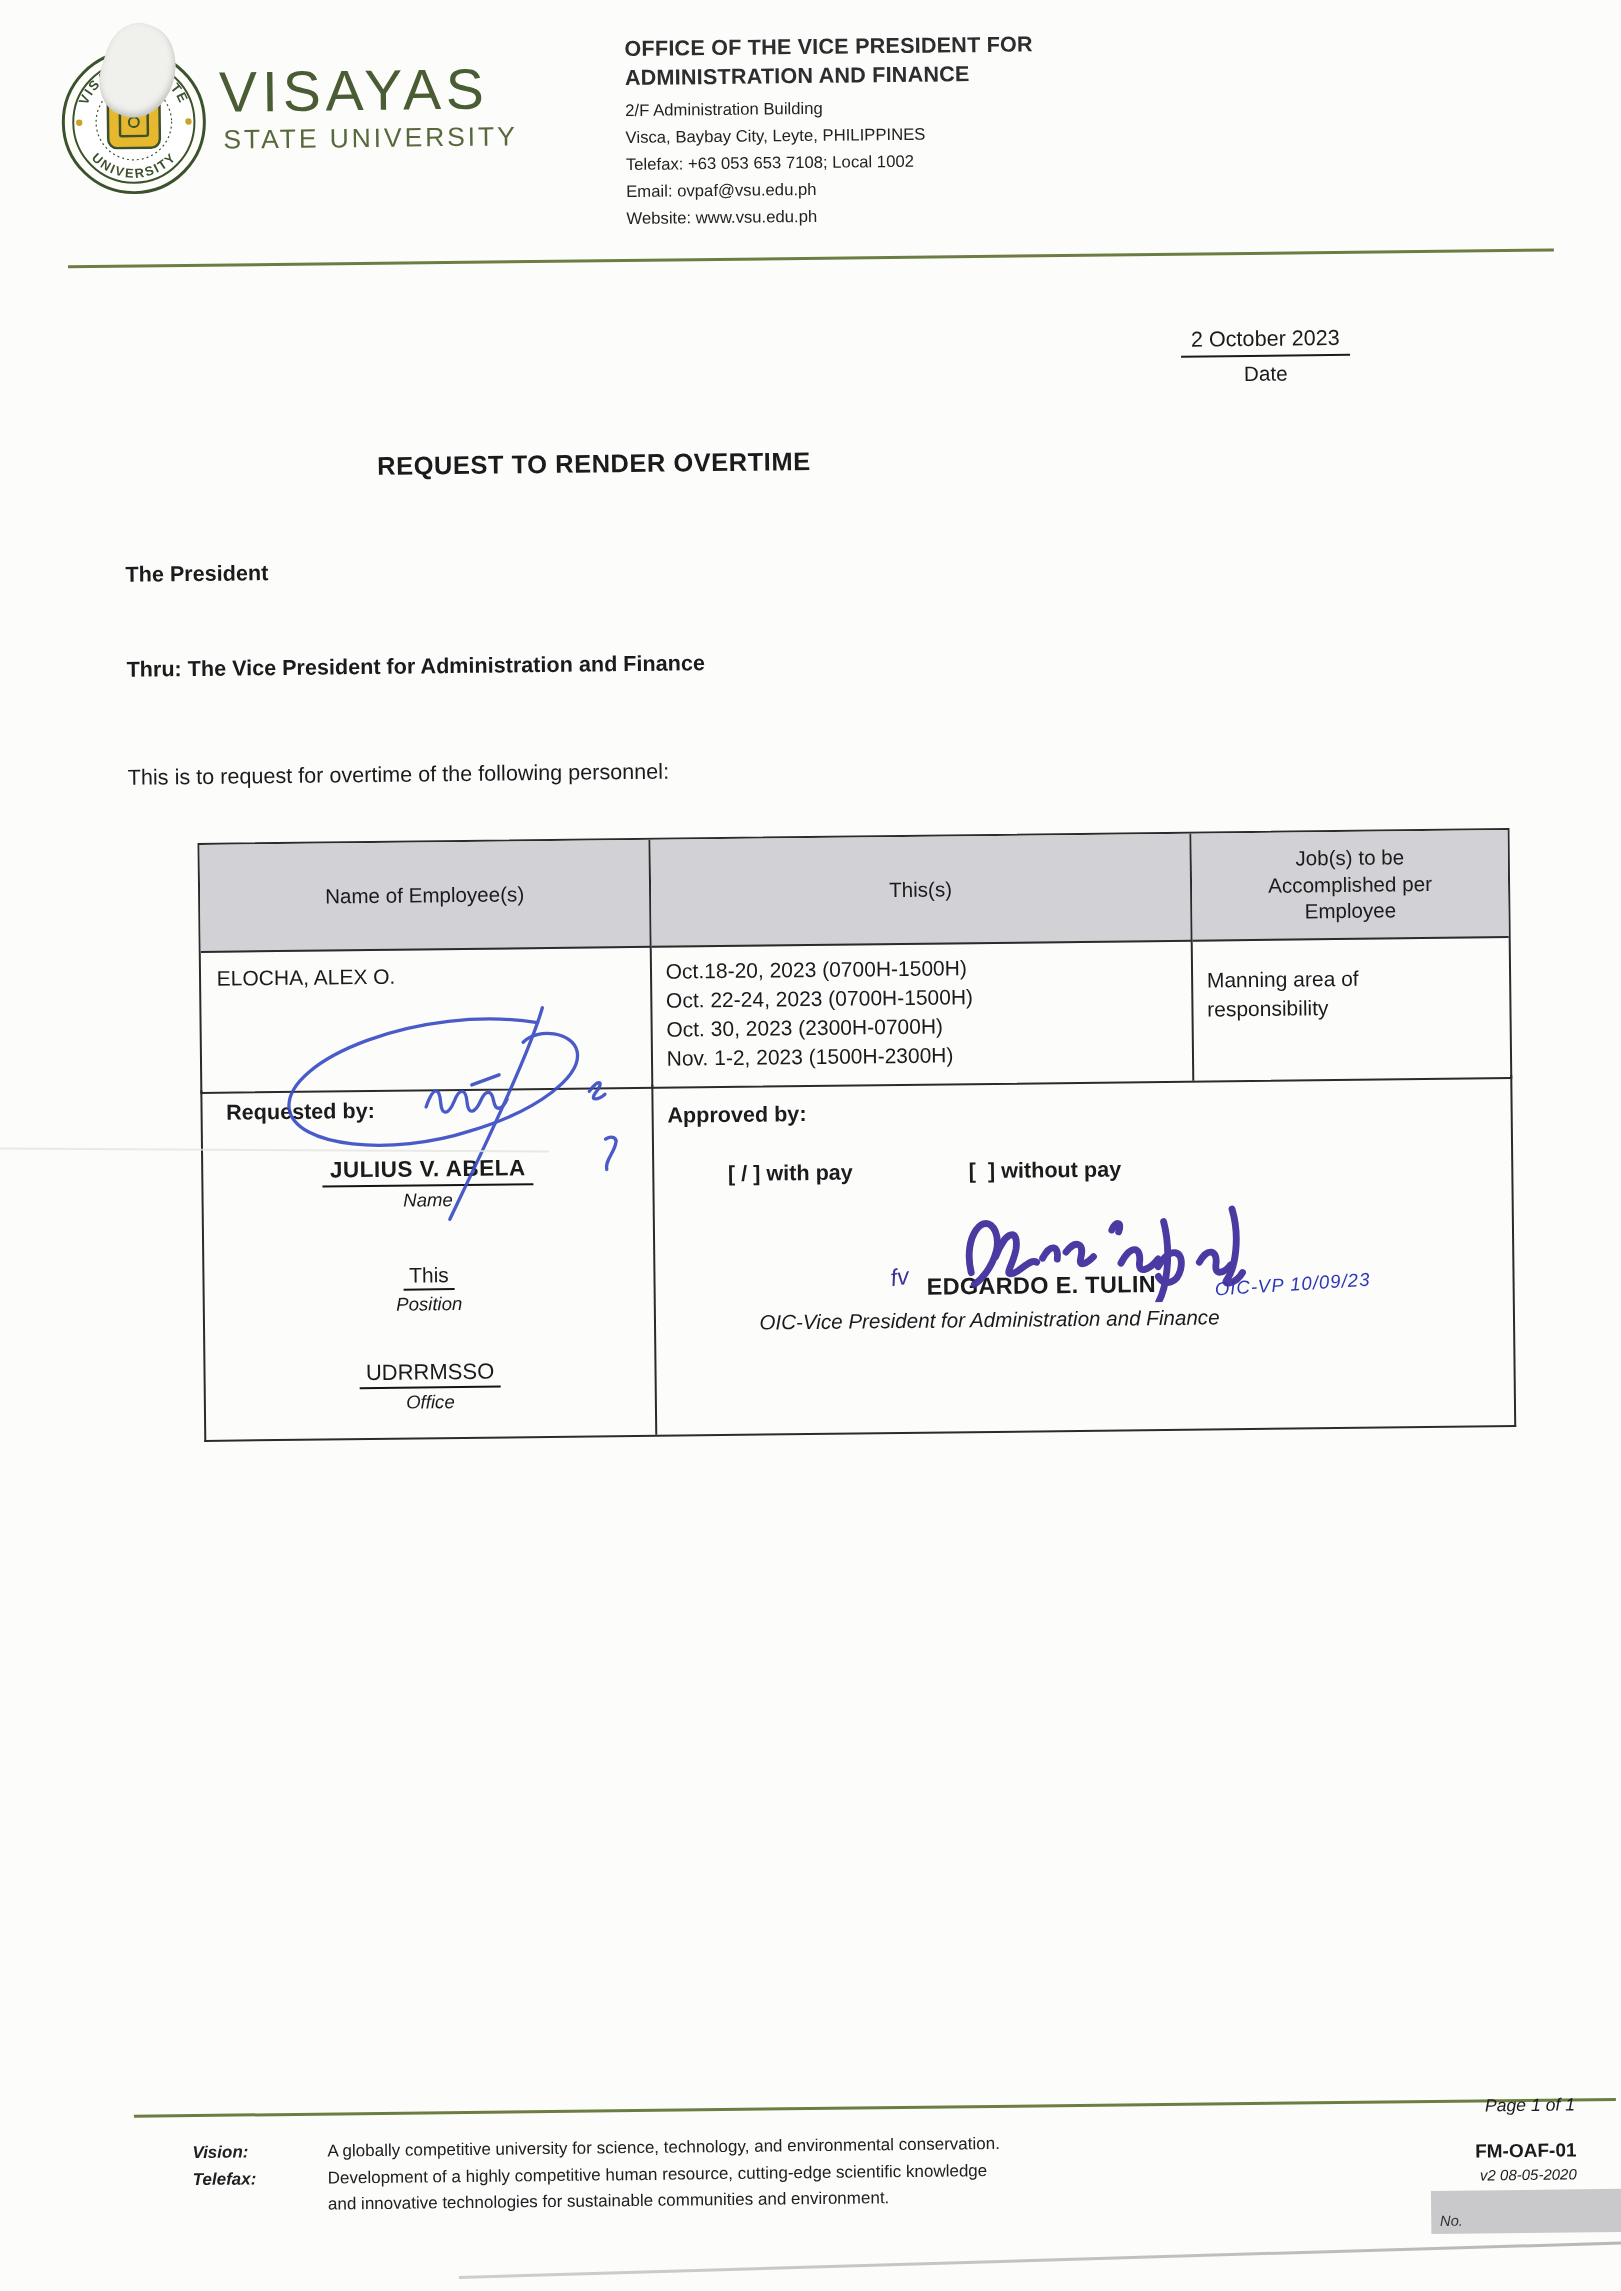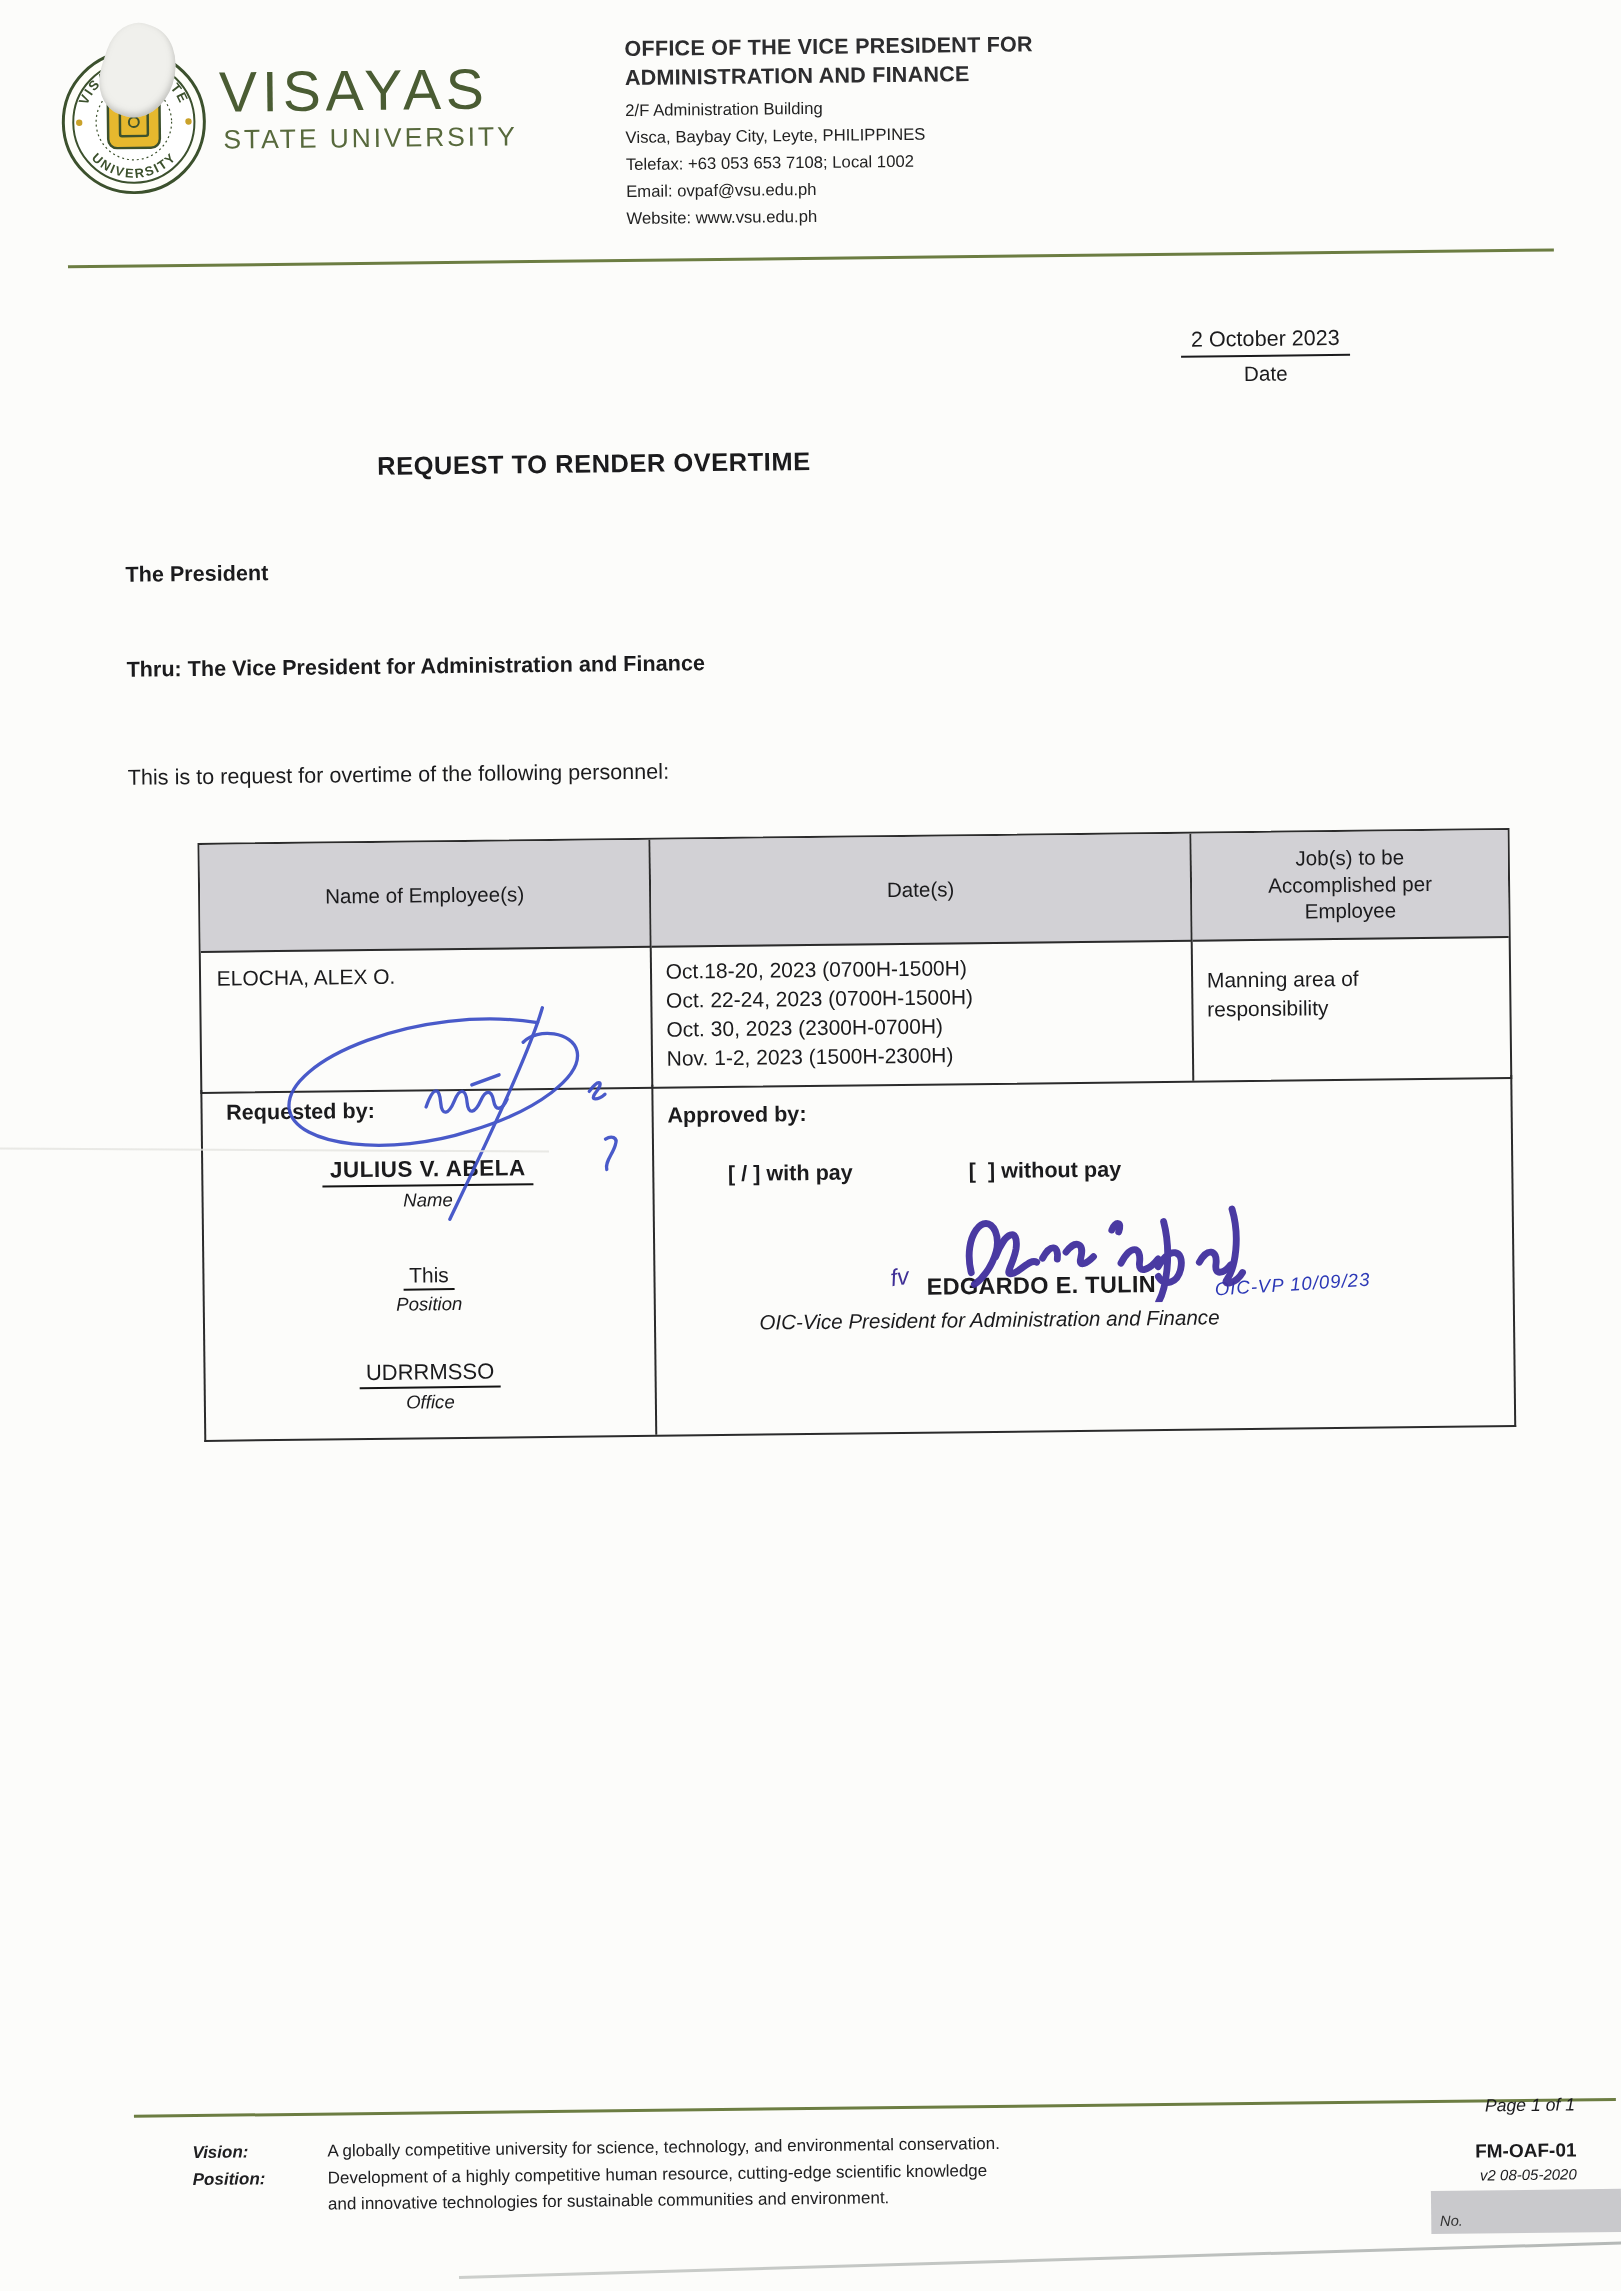--- a/index.html
+++ b/index.html
@@ -105,21 +105,21 @@
     <div class="abs doc-title" style="left:385px;top:447px;">REQUEST TO RENDER OVERTIME</div>
     <div class="abs body-line b" style="left:132px;top:554px;">The President</div>
     <div class="abs body-line b" style="left:132px;top:649px;">Thru: The Vice President for Administration and Finance</div>
     <div class="abs body-line" style="left:132px;top:757px;">This is to request for overtime of the following personnel:</div>
 
     <div class="abs tbl" style="left:201px;top:836px;width:1308px;">
       <div class="hc">
         <span>Name of Employee(s)</span>
       </div>
       <div class="hc">
-        <span>Date(s)</span>
+        <span>This(s)</span>
       </div>
       <div class="hc">
         <span style="width:201px;display:inline-block;">Job(s) to be Accomplished per Employee</span>
       </div>
 
       <div class="dc" style="padding:13.7px 13.7px 0 15.7px;">
         <span>ELOCHA, ALEX O.</span>
       </div>
       <div class="dc" style="padding:8.8px 7.8px 0 13.7px;line-height:29px;">
         <div>Oct.18-20, 2023 (0700H-1500H)</div>
@@ -183,21 +183,21 @@
         <path d="M 252 28 C 260 60, 254 96, 246 110 M 246 74 c 12 -21 27 -17 23 2 c -3 15 -17 19 -23 8"></path>
         <path d="M 288 70 c 8 -15 19 -13 17 2 c -2 13 9 9 15 1"></path>
         <path d="M 322 16 C 330 44, 325 76, 316 88 c -5 6 9 5 16 -7"></path>
       </g>
     </svg>
 
     <div class="abs rule" style="left:123px;top:2107px;width:1482px;"></div>
 
     <div class="abs" style="left:181px;top:2133px;font-style:italic;">
       <div class="foot-label">Vision:</div>
-      <div class="foot-label">Position:</div>
+      <div class="foot-label">Telefax:</div>
     </div>
     <div class="abs" style="left:316px;top:2133px;width:706px;">
       <div class="foot-line">A globally competitive university for science, technology, and environmental conservation.</div>
       <div class="foot-line">Development of a highly competitive human resource, cutting-edge scientific knowledge</div>
       <div class="foot-line">and innovative technologies for sustainable communities and environment.</div>
     </div>
 
     <div class="abs i" style="left:1368px;top:2103px;width:196px;text-align:right;font-size:17.6px;">Page 1 of 1</div>
     <div class="abs b" style="left:1353px;top:2148px;width:212px;text-align:right;font-size:19px;">FM-OAF-01</div>
     <div class="abs i" style="left:1353px;top:2174px;width:212px;text-align:right;font-size:15px;">v2 08-05-2020</div>

